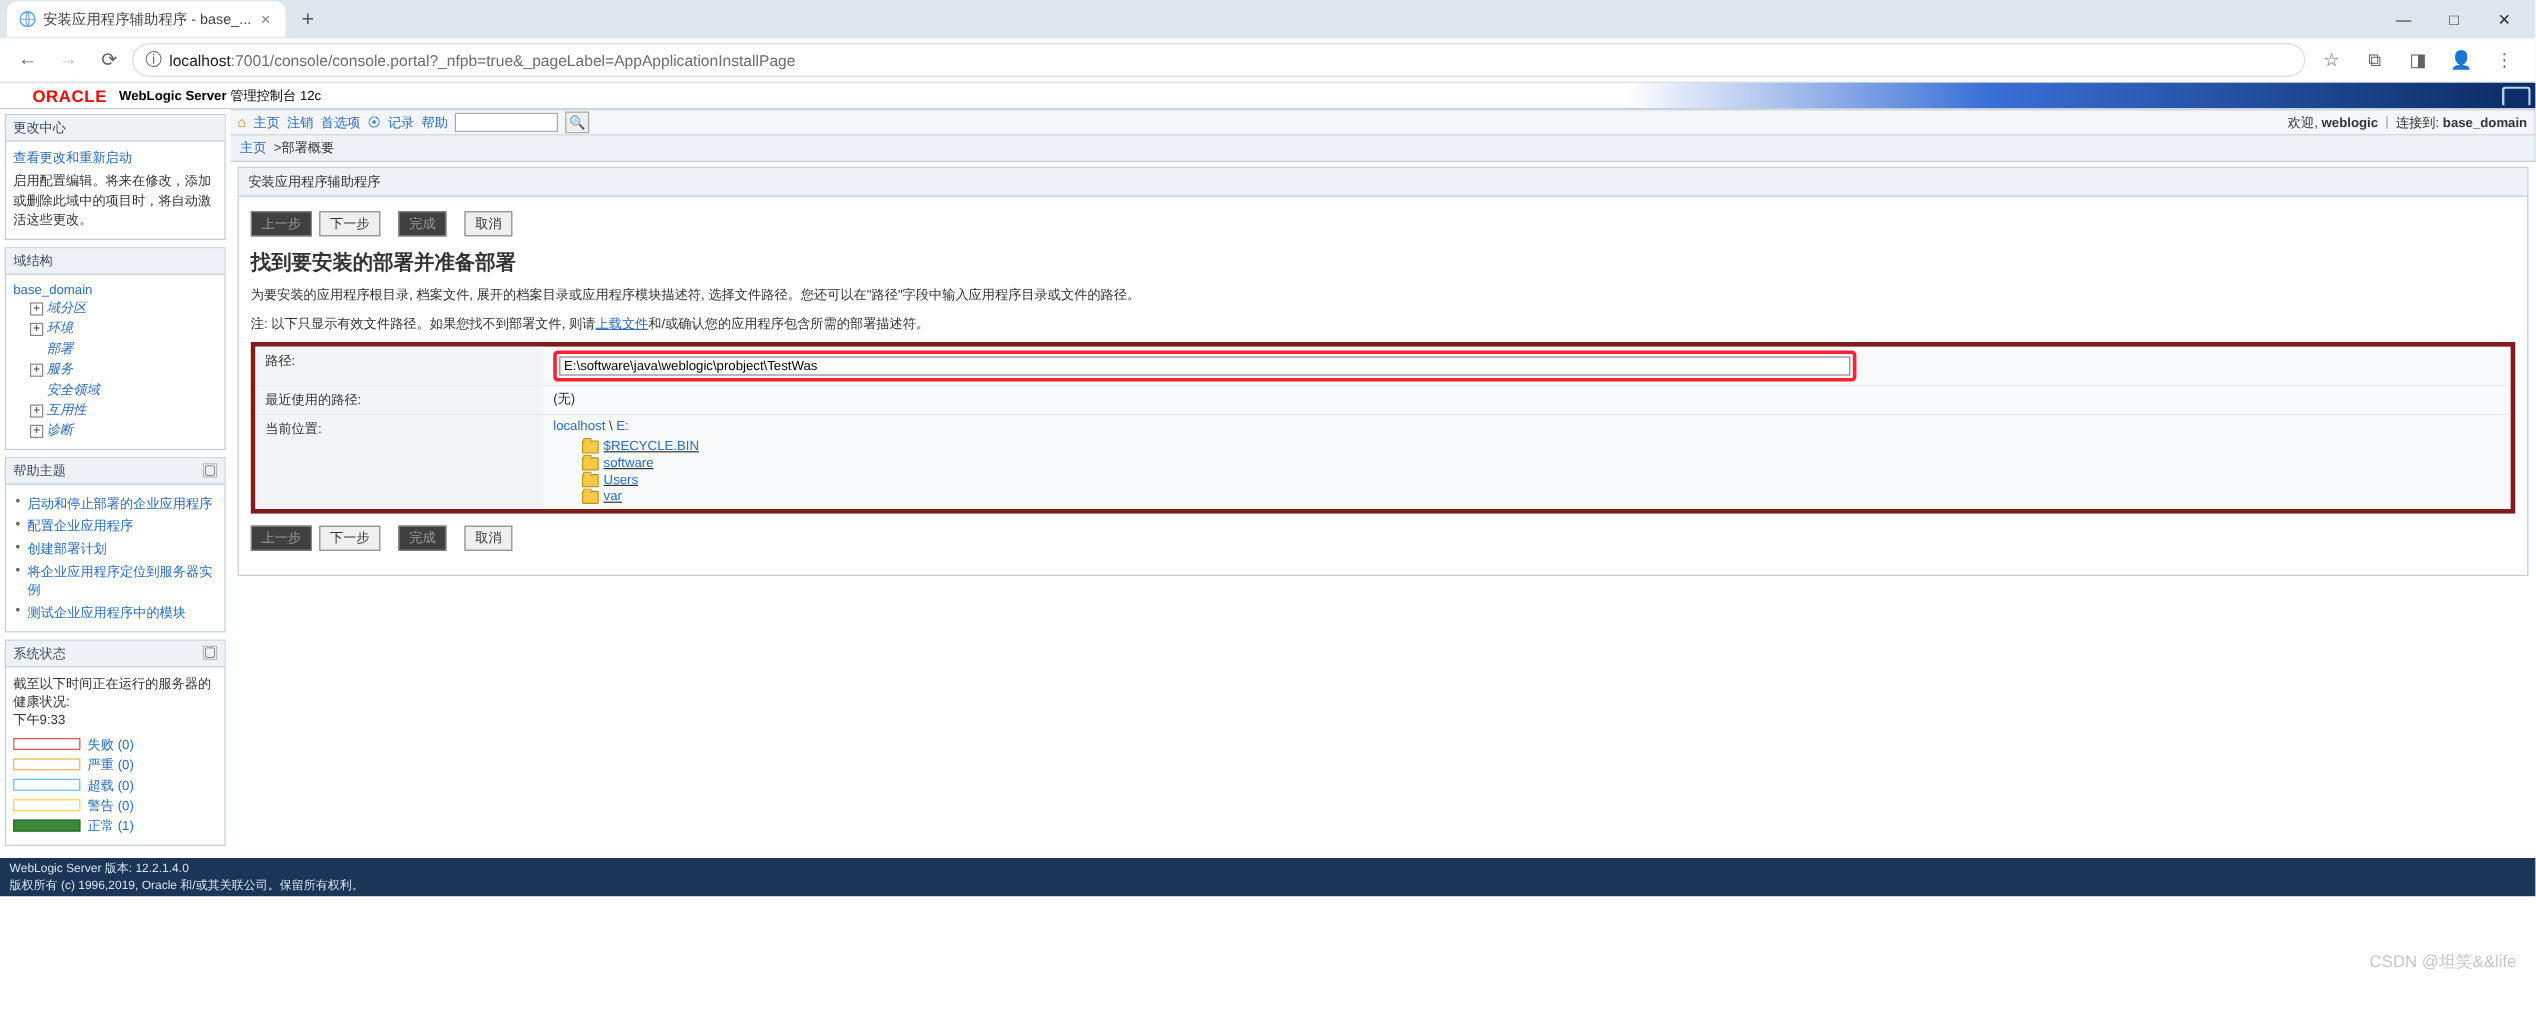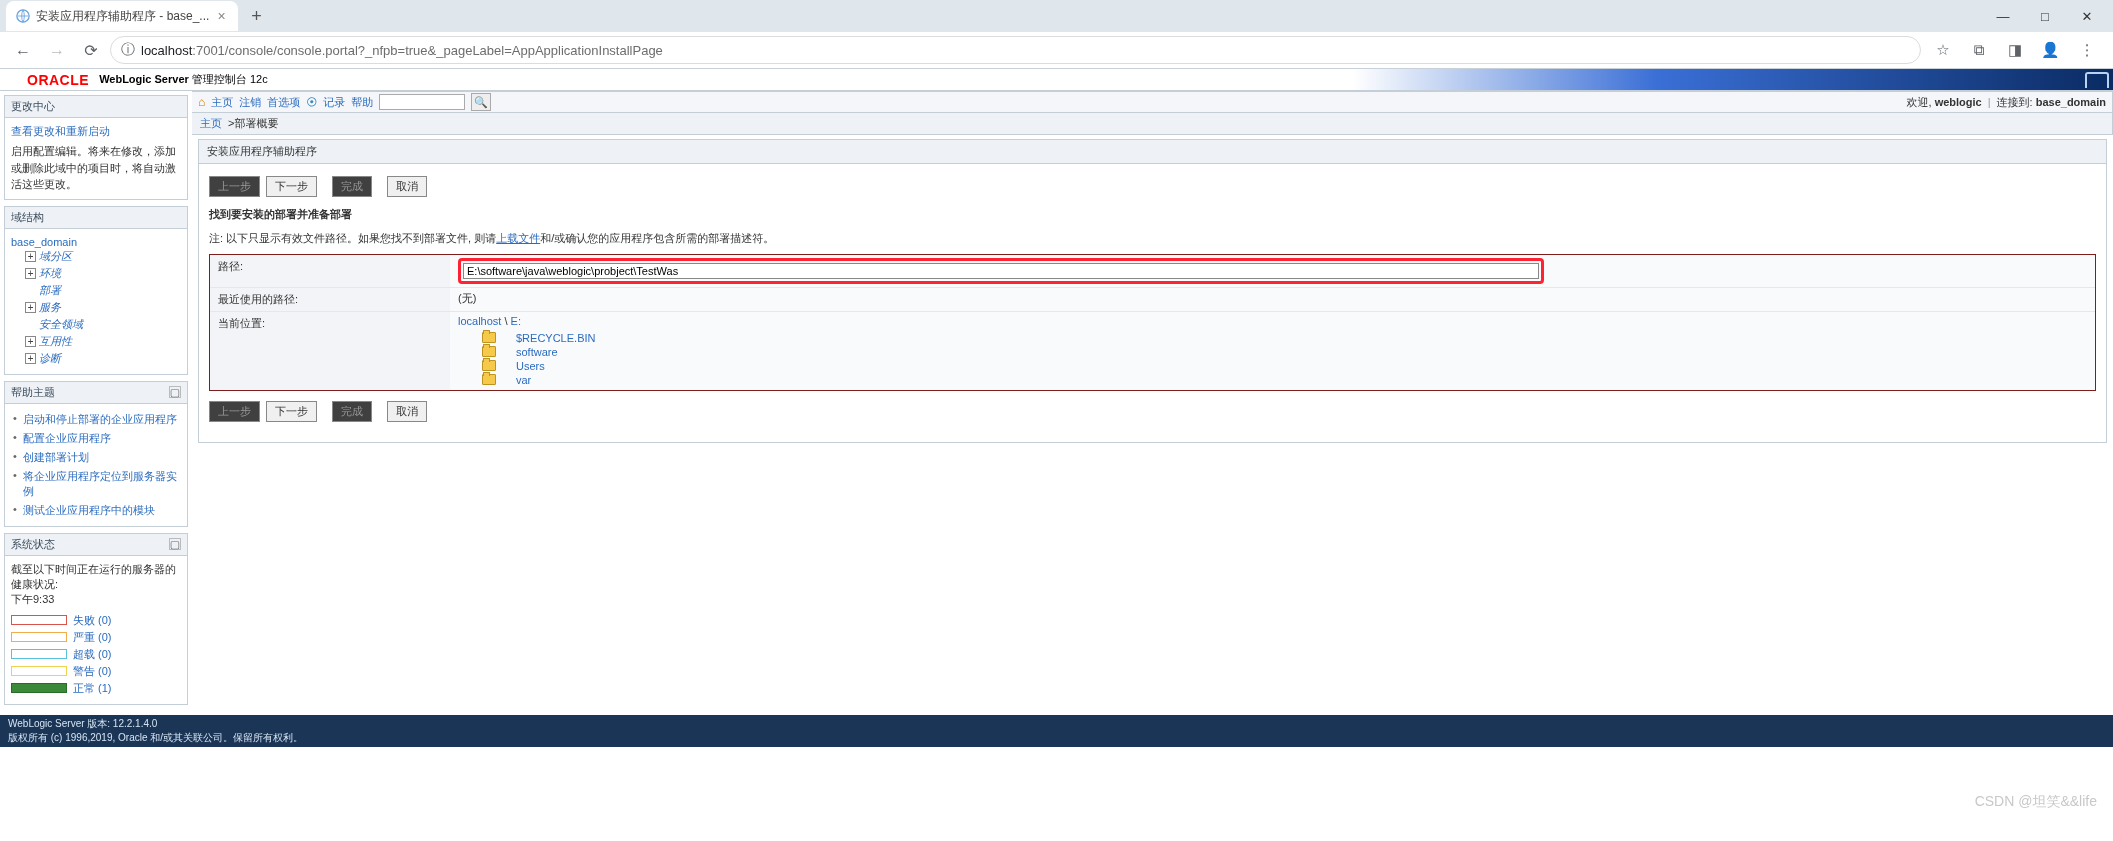--- a/index.html
+++ b/index.html
@@ -89,37 +89,37 @@
 .breadcrumb-bar a { color: #2b6cbf; text-decoration: none; }
 
 
 .main-content { padding: 4px 6px; font-size: 11px; }
 .content-frame { border: 1px solid #c4ced7; }
 .content-title { background: #eef2f6; padding: 4px 8px; border-bottom: 1px solid #c4ced7; font-size: 11px; }
 .content-inner { padding: 10px; }
 .btn-row { display: flex; gap: 6px; margin: 2px 0 10px 0; }
 .btn { border: 1px solid #888; background: #f0f0f0; padding: 2px 8px; font-size: 11px; cursor: pointer; color: #333; }
 .btn.disabled { color: #999; background: #404040; cursor: default; }
-.section-title { font-weight: bold; font-size: 11px; margin: 6px 0 8px 0; }
+.section-title { font-weight: bold; font-size: 17px; margin: 6px 0 8px 0; }
 .section-text { font-size: 11px; margin: 6px 0; line-height: 1.6; }
 .section-text a { color: #2b6cbf; }
 
 
-.form-table { border: 1px solid #7f1d1d; width: 100%; }
+.form-table { border: 4px solid #7f1d1d; width: 100%; }
 .form-row { display: flex; border-bottom: 1px solid #e4e8ec; background: #f9fafb; }
 .form-row:last-child { border-bottom: none; }
 .form-label { width: 240px; padding: 4px 8px; background: #f2f4f7; font-size: 11px; }
 .form-value { flex: 1; padding: 3px 8px; font-size: 11px; }
 .path-input { width: 1076px; border: 1px solid #888; font-size: 11px; padding: 1px 3px; height: 16px; }
 .red-highlight { border: 3px solid #f23; border-radius: 4px; padding: 2px; display: inline-block; }
 .form-value a { color: #2b6cbf; text-decoration: none; }
 
 
 .dir-list { padding: 4px 0 0 24px; }
-.dir-item { display: flex; align-items: center; gap: 20px; padding: 1px 0; }
+.dir-item { display: flex; align-items: center; gap: 4px; padding: 1px 0; text-decoration: underline; }
 .folder-icon { width: 14px; height: 11px; background: #f7c94a; border: 1px solid #bd9420; border-radius: 1px; position: relative; display: inline-block; }
 .folder-icon::before { content: ''; position: absolute; top: -3px; left: 0; width: 5px; height: 3px; background: #f7c94a; border: 1px solid #bd9420; border-bottom: none; border-radius: 1px 1px 0 0; }
 .dir-item a { color: #2b6cbf; text-decoration: none; }
 
 
 .footer { background: #1a3556; color: #d6e4f2; font-size: 10px; padding: 2px 8px; display: flex; justify-content: space-between; }
 .watermark { position: fixed; right: 16px; bottom: 30px; color: #c8c8c8; font-size: 14px; font-family: Liberation Sans, sans-serif; pointer-events: none; }
 </style>
 </head>
 <body>
@@ -286,20 +286,21 @@
           <div class="btn-row">
             <button class="btn disabled">上一步</button>
             <button class="btn">下一步</button>
             &nbsp;
             <button class="btn disabled">完成</button>
             &nbsp;
             <button class="btn">取消</button>
           </div>
 
           <div class="section-title">找到要安装的部署并准备部署</div>
+          <div class="section-text">为要安装的应用程序根目录, 档案文件, 展开的档案目录或应用程序模块描述符, 选择文件路径。您还可以在"路径"字段中输入应用程序目录或文件的路径。</div>
           <div class="section-text">
             <span>注: 以下只显示有效文件路径。如果您找不到部署文件, 则请</span><a href="#">上载文件</a><span>和/或确认您的应用程序包含所需的部署描述符。</span>
           </div>
 
           <div class="form-table">
             <div class="form-row">
               <div class="form-label">路径:</div>
               <div class="form-value">
                 <span class="red-highlight">
                   <input class="path-input" type="text" value="E:\software\java\weblogic\probject\TestWas" style="">

